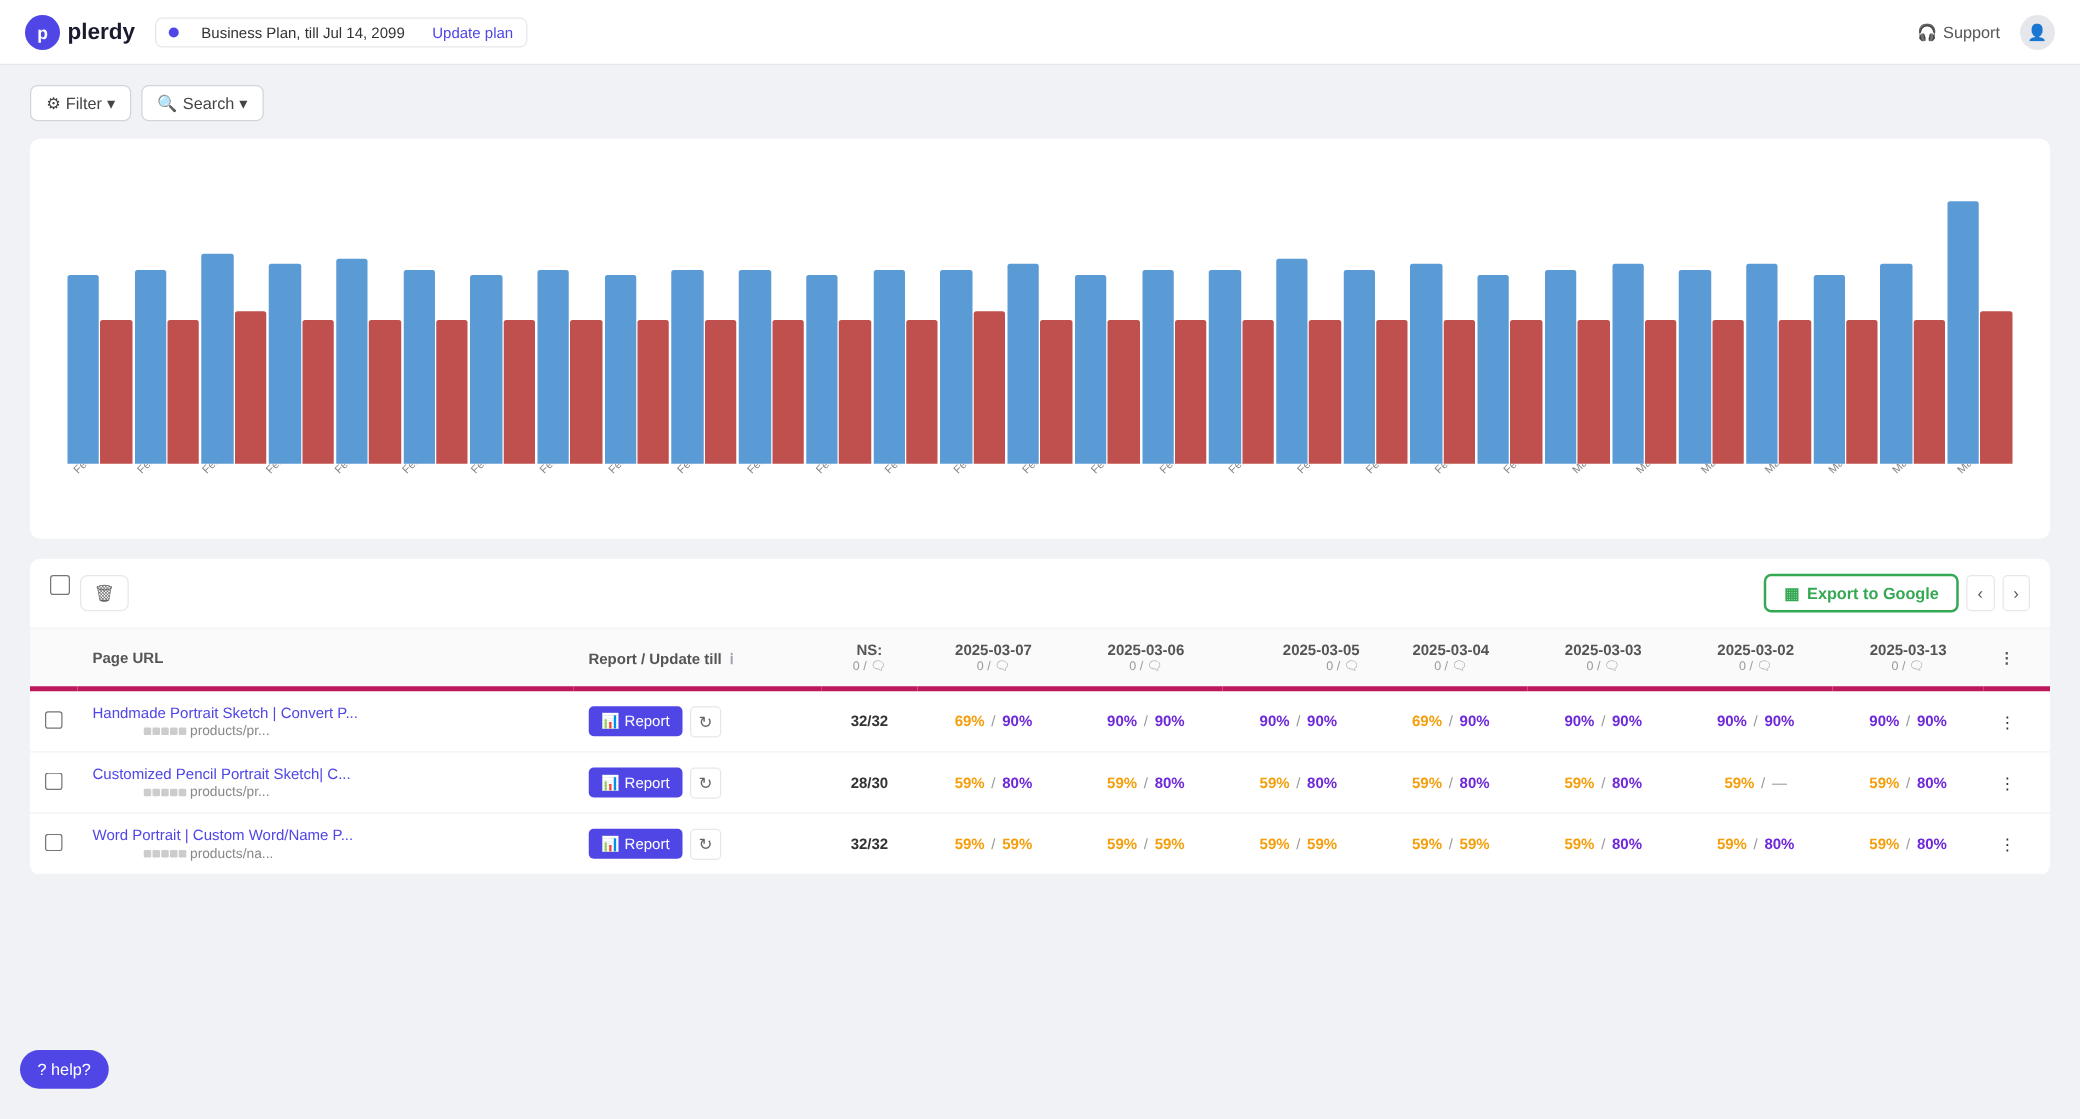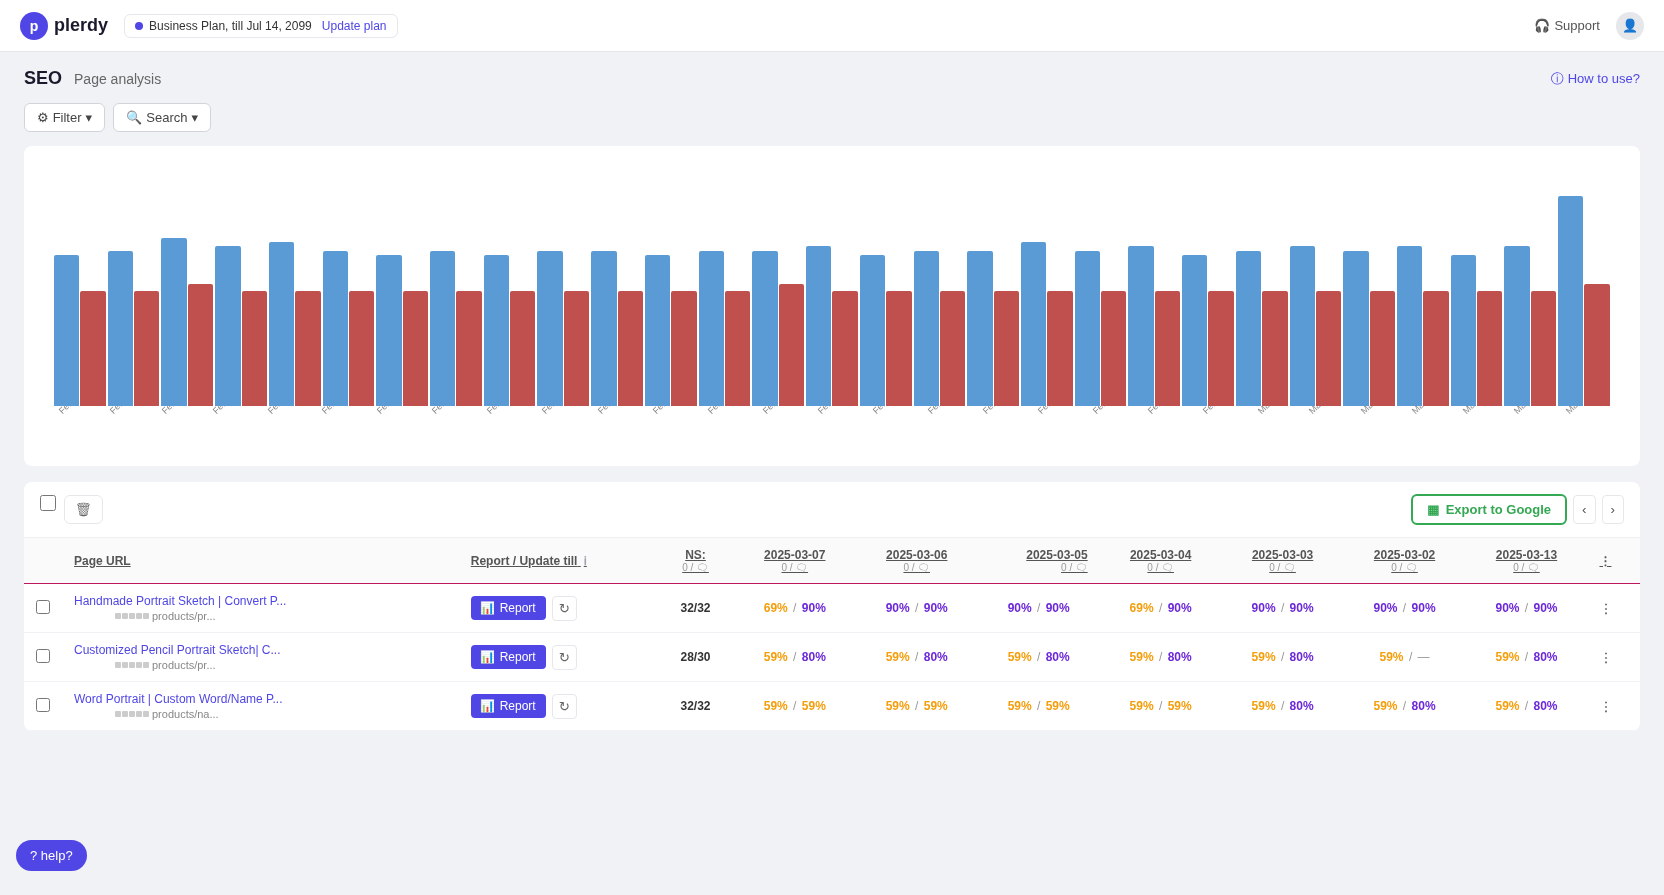--- a/index.html
+++ b/index.html
@@ -3,21 +3,21 @@
   <meta charset="utf-8">
   <style>
     * { box-sizing: border-box; margin: 0; padding: 0; }
     body { font-family: -apple-system, BlinkMacSystemFont, 'Segoe UI', sans-serif; background: #f0f2f5; color: #333; font-size: 13px; }
 
     
     .header { background: #fff; height: 52px; display: flex; align-items: center; padding: 0 20px; border-bottom: 1px solid #e5e7eb; justify-content: space-between; }
     .header-left { display: flex; align-items: center; gap: 16px; }
     .logo { display: flex; align-items: center; gap: 6px; font-size: 18px; font-weight: 700; color: #1a1a2e; }
     .logo-icon { width: 28px; height: 28px; background: #4f46e5; border-radius: 50%; display: flex; align-items: center; justify-content: center; color: white; font-size: 14px; font-weight: bold; }
-    .plan-badge { display: flex; align-items: center; gap: 6px; border: 1px solid #e5e7eb; border-radius: 6px; padding: 4px 10px; font-size: 12px; }
+    .plan-badge { display: flex; align-items: center; gap: 18px; border: 1px solid #e5e7eb; border-radius: 6px; padding: 4px 10px; font-size: 12px; }
     .plan-dot { width: 8px; height: 8px; background: #4f46e5; border-radius: 50%; }
     .header-right { display: flex; align-items: center; gap: 16px; }
     .support-btn { display: flex; align-items: center; gap: 4px; font-size: 13px; color: #555; cursor: pointer; }
     .avatar-icon { width: 28px; height: 28px; background: #e5e7eb; border-radius: 50%; display: flex; align-items: center; justify-content: center; color: #666; cursor: pointer; }
 
     
     .page { padding: 16px 24px; }
     .page-header { display: flex; align-items: center; justify-content: space-between; margin-bottom: 14px; }
     .page-title-area { display: flex; align-items: center; gap: 12px; }
     .seo-label { font-size: 18px; font-weight: 700; color: #1a1a2e; }
@@ -40,21 +40,21 @@
     .table-toolbar { display: flex; align-items: center; justify-content: space-between; padding: 12px 16px; border-bottom: 1px solid #f0f0f0; }
     .table-toolbar-left { display: flex; gap: 8px; }
     .delete-btn { border: 1px solid #e5e7eb; border-radius: 6px; padding: 6px 10px; background: #fff; cursor: pointer; color: #666; }
     .export-btn { display: flex; align-items: center; gap: 6px; background: #fff; border: 2px solid #34a853; border-radius: 6px; padding: 6px 14px; cursor: pointer; color: #34a853; font-weight: 600; font-size: 13px; }
     .nav-btn { border: 1px solid #e5e7eb; border-radius: 4px; padding: 6px 8px; background: #fff; cursor: pointer; color: #555; }
     .table-toolbar-right { display: flex; align-items: center; gap: 6px; }
 
     
     table { width: 100%; border-collapse: collapse; }
     thead tr { background: #fafafa; }
-    th { padding: 10px 12px; text-align: left; font-size: 12px; font-weight: 600; color: #555; border-bottom: 1px solid #be185d; white-space: nowrap; text-decoration: underline; }
+    th { padding: 10px 12px; text-align: left; font-size: 12px; font-weight: 600; color: #555; border-bottom: 4px solid #be185d; white-space: nowrap; }
     td { padding: 10px 12px; border-bottom: 1px solid #f0f2f5; vertical-align: middle; }
     .page-url-col { min-width: 280px; max-width: 280px; }
     .page-url-title { color: #4f46e5; font-size: 12px; text-decoration: none; display: block; margin-bottom: 2px; }
     .page-url-path { font-size: 11px; color: #888; display: flex; align-items: center; gap: 3px; padding-left: 41px; }
     .report-cell { display: flex; align-items: center; gap: 6px; }
     .report-btn { display: flex; align-items: center; gap: 4px; background: #4f46e5; color: #fff; border: none; border-radius: 4px; padding: 5px 10px; font-size: 12px; cursor: pointer; }
     .refresh-btn { border: 1px solid #e5e7eb; border-radius: 4px; padding: 4px 6px; background: #fff; cursor: pointer; color: #666; }
     .ns-cell { text-align: center; font-weight: 600; color: #333; font-size: 12px; }
     .score-cell { text-align: center; font-size: 12px; }
     .score-green { color: #6d28d9; font-weight: 600; }
@@ -88,30 +88,20 @@
       <span>Support</span>
     </div>
     <div class="avatar-icon">
       <span>👤</span>
     </div>
   </div>
 </div>
 
 <div class="page">
 
-  <div class="page-header">
-    <div class="page-title-area">
-      <span class="seo-label">SEO</span>
-      <span class="page-subtitle">Page analysis</span>
-    </div>
-    <div class="how-to-use">
-      <span>ⓘ</span>
-      <span>How to use?</span>
-    </div>
-  </div>
 
   <div class="toolbar">
     <button class="toolbar-btn">
       <span>⚙</span>
       <span>Filter</span>
       <span>▾</span>
     </button>
     <button class="toolbar-btn">
       <span>🔍</span>
       <span>Search</span>

